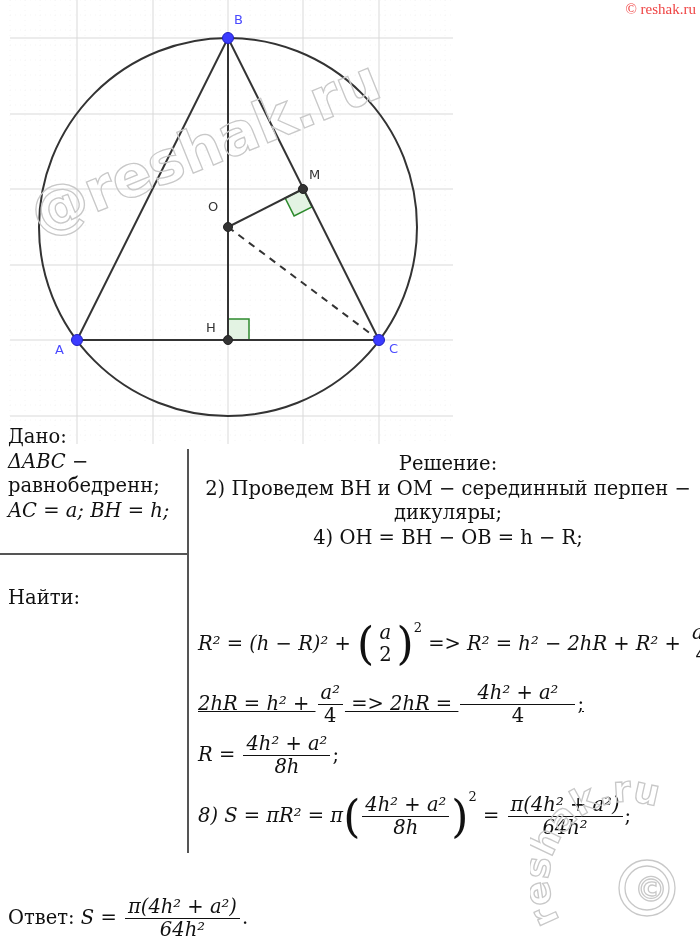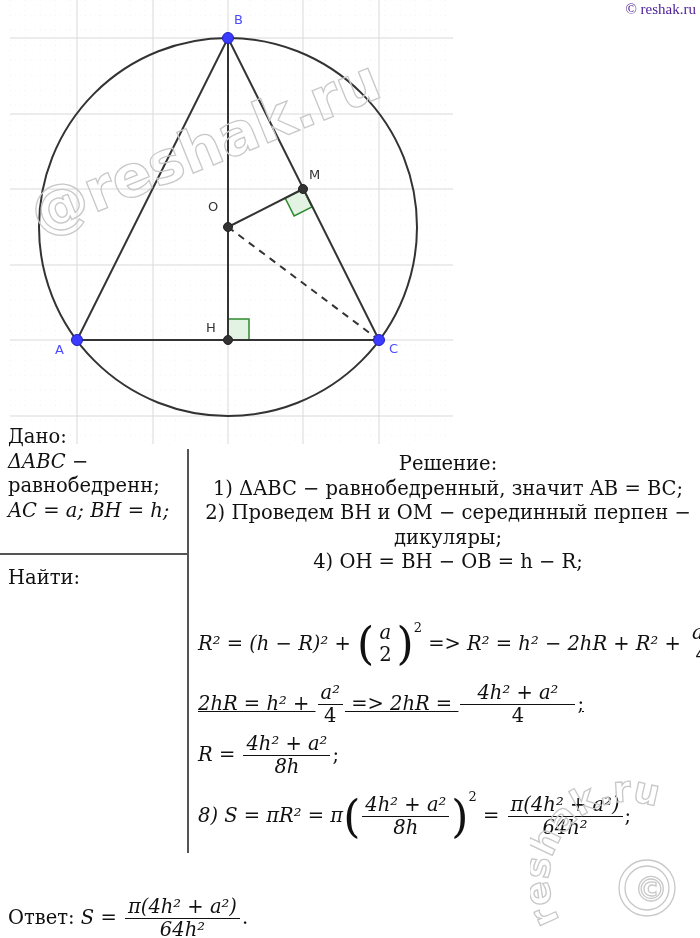--- a/index.html
+++ b/index.html
@@ -1,23 +1,23 @@
 <!DOCTYPE html>
 <html><head>
 <meta charset="utf-8">
 <style>
   html, body { margin: 0; padding: 0; background: #ffffff; }
   body { width: 700px; height: 938px; position: relative; overflow: hidden;
          font-family: "DejaVu Serif", "Liberation Serif", serif; color: #111; }
   .copyright { position: absolute; top: 1px; right: 4px; font-family: "Liberation Serif", serif;
-               font-size: 15px; color: #4c1d95; }
+               font-size: 15px; color: #ef4444; }
   #diagram { position: absolute; left: 0; top: 0; }
   .pt-label { font-family: "DejaVu Sans", "Liberation Sans", sans-serif; font-size: 13px; }
   .given { position: absolute; left: 8px; top: 425px; width: 178px; font-size: 19.5px; line-height: 24.5px; }
-  .find { position: absolute; left: 8px; top: 564px; width: 178px; font-size: 19.5px; line-height: 28px; }
+  .find { position: absolute; left: 8px; top: 584px; width: 178px; font-size: 19.5px; line-height: 28px; }
   .solution { position: absolute; left: 198px; top: 452px; width: 500px; font-size: 19.5px; line-height: 24.5px; text-align: center; }
   .vline { position: absolute; left: 187px; top: 449px; width: 1.5px; height: 404px; background: #555; }
   .hline { position: absolute; left: 0; top: 553px; width: 188px; height: 1.5px; background: #555; }
   i.m { font-style: italic; }
   .line { white-space: nowrap; }
   .frac { display: inline-block; vertical-align: middle; text-align: center; margin: 0 2px; }
   .frac .num { display: block; padding: 0 3px; line-height: 22px; }
   .frac .den { display: block; border-top: 1.5px solid #111; padding: 0 3px; line-height: 22px; }
   .mline { position: absolute; left: 198px; font-size: 19.5px; white-space: nowrap; }
   .big-paren { font-size: 44px; vertical-align: middle; line-height: 44px; font-weight: 200; }
@@ -156,21 +156,20 @@
   <div>равнобедренн;</div>
   <div><i class="m">AC = a; BH = h;</i></div>
 </div>
 
 <div class="find">
   <div>Найти:</div>
 </div>
 
 <div class="solution">
   <div class="line">Решение:</div>
-  <div class="line">1) ΔABC − равнобедренный, значит AB = BC;</div>
   <div class="line">2) Проведем BH и OM − серединный перпен −</div>
   <div class="line">дикуляры;</div>
   <div class="line">4) OH = BH − OB = h − R;</div>
 </div>
 
 <div class="mline" style="top:622px;">
   <i class="m">R² = (h − R)² + </i><span class="big-paren">(</span><span class="frac"><span class="num"><i>a</i></span><span class="den" style="border-top:none">2</span></span><span class="big-paren">)</span><sup style="position:relative;top:-10px;">2</sup><i class="m"> =&gt; R² = h² − 2hR + R² + </i><span class="frac"><span class="num"><i>a²</i></span><span class="den" style="border-top:none">4</span></span>
 </div>
 
 <div class="mline" style="top:682px;text-decoration:underline;">

